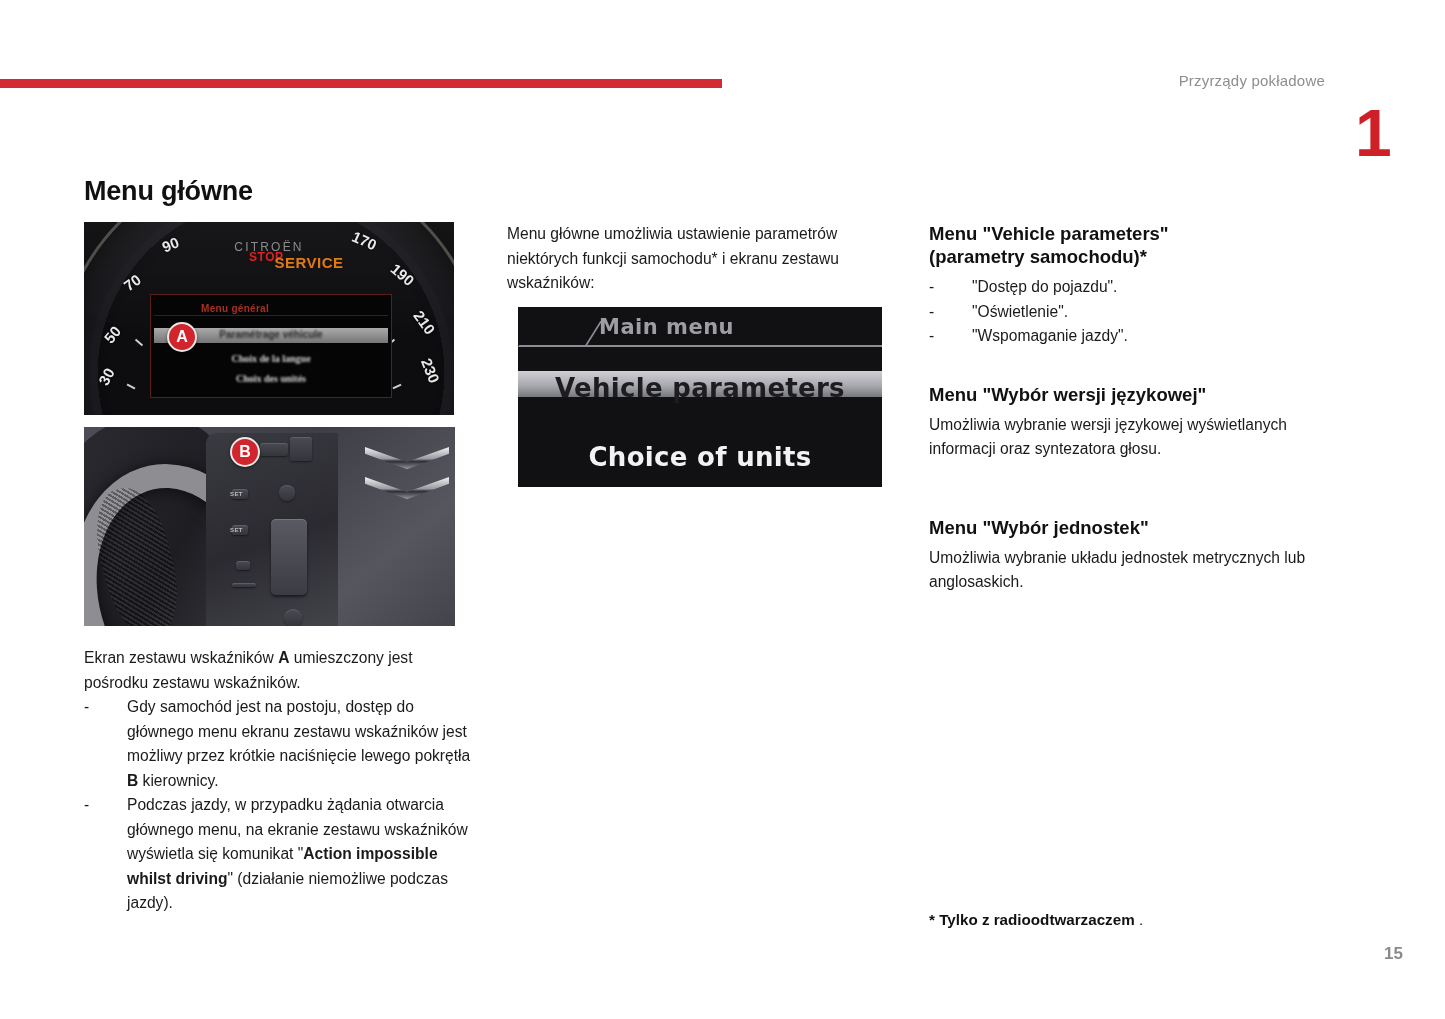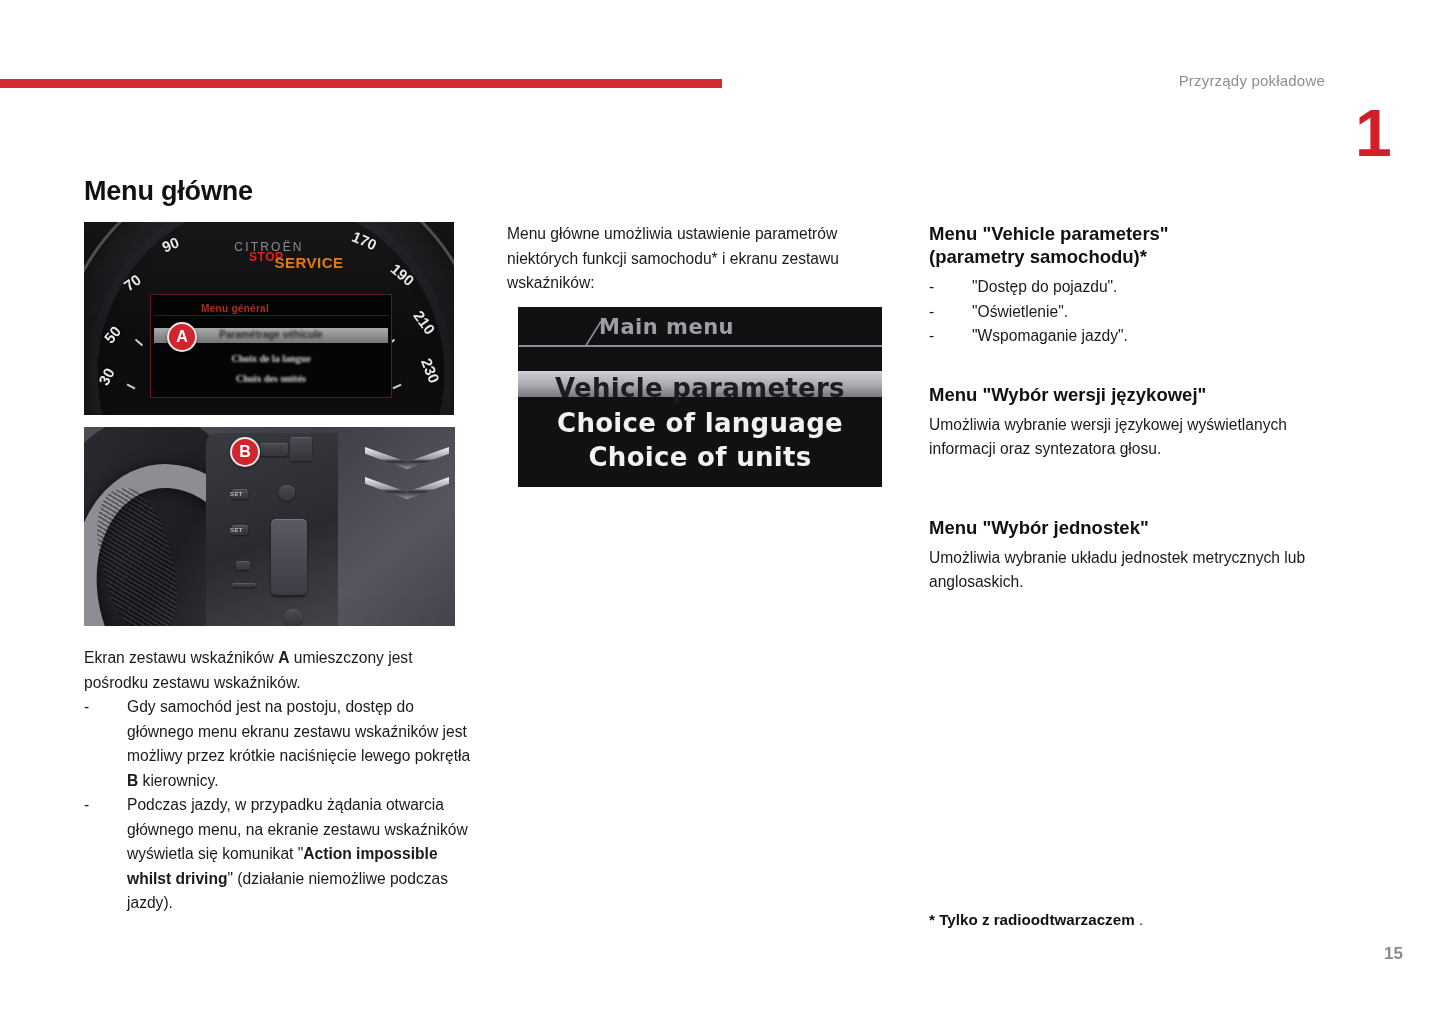--- a/index.html
+++ b/index.html
@@ -460,21 +460,20 @@
 <div class="col-mid">
   <p class="body">Menu główne umożliwia ustawienie parametrów niektórych funkcji samochodu* i ekranu zestawu wskaźników:</p>
 </div>
 
 <div class="menuscreen">
   <div class="mslash"></div>
   <div class="mline"></div>
   <div class="mtitle">Main menu</div>
   <div class="mhighlight"></div>
   <div class="mitem sel">Vehicle parameters</div>
-  <div class="mitem n1">Choice of language</div>
   <div class="mitem n2">Choice of units</div>
 </div>
 
 <div class="col-right">
 
   <div>
     <h3 class="sub">
       <span>Menu "Vehicle parameters"</span><br>
       <span>(parametry samochodu)*</span>
     </h3>

